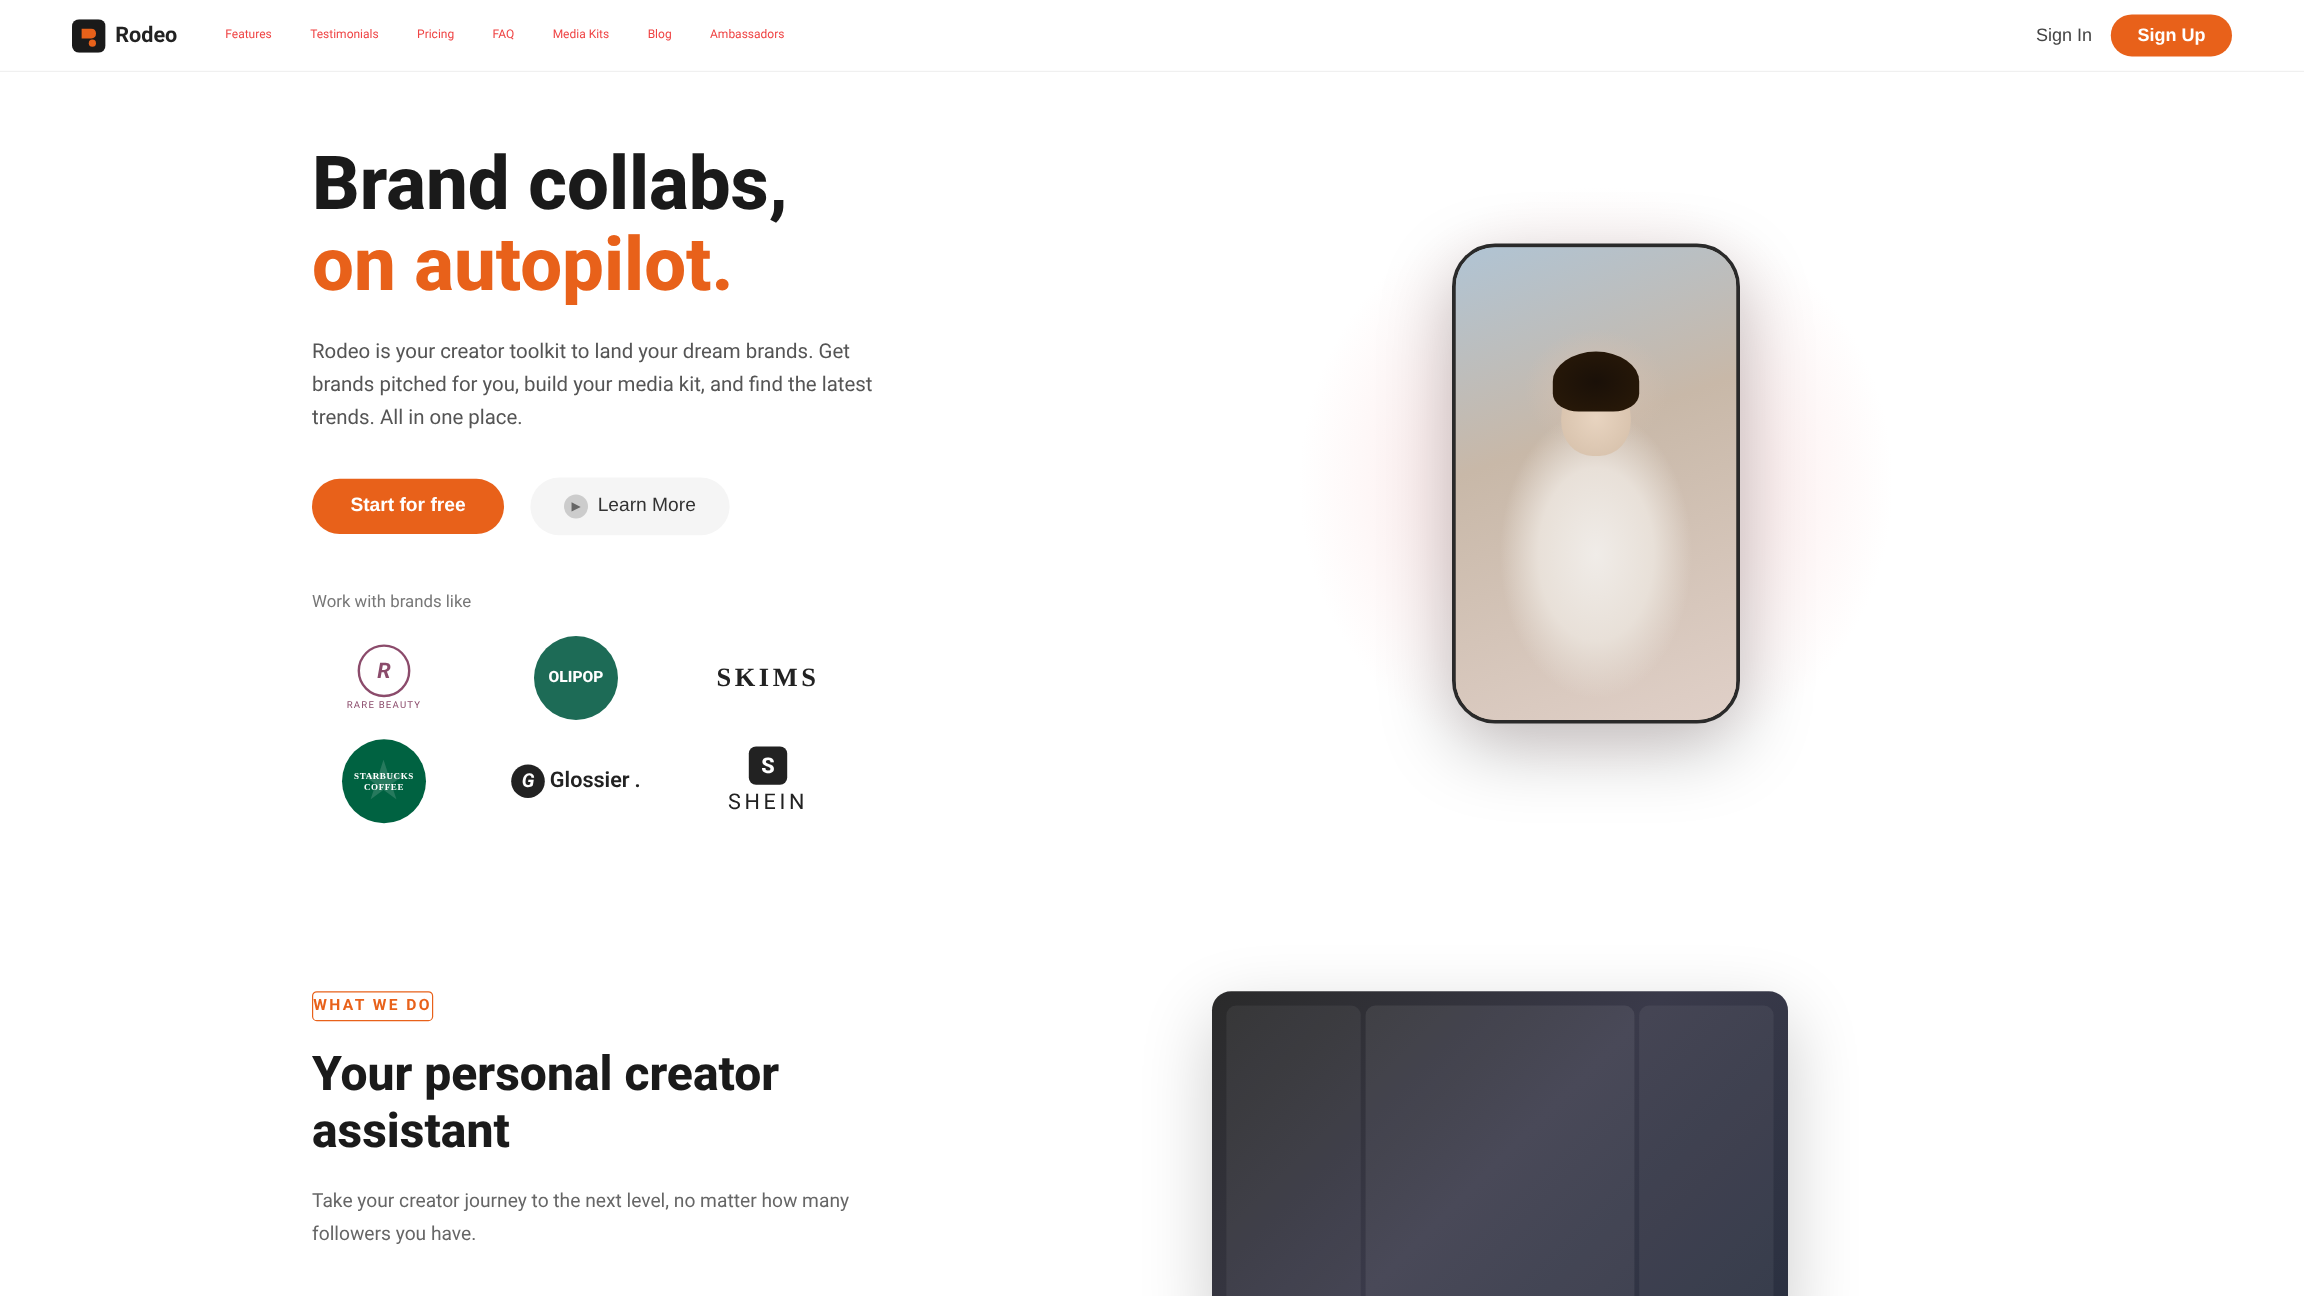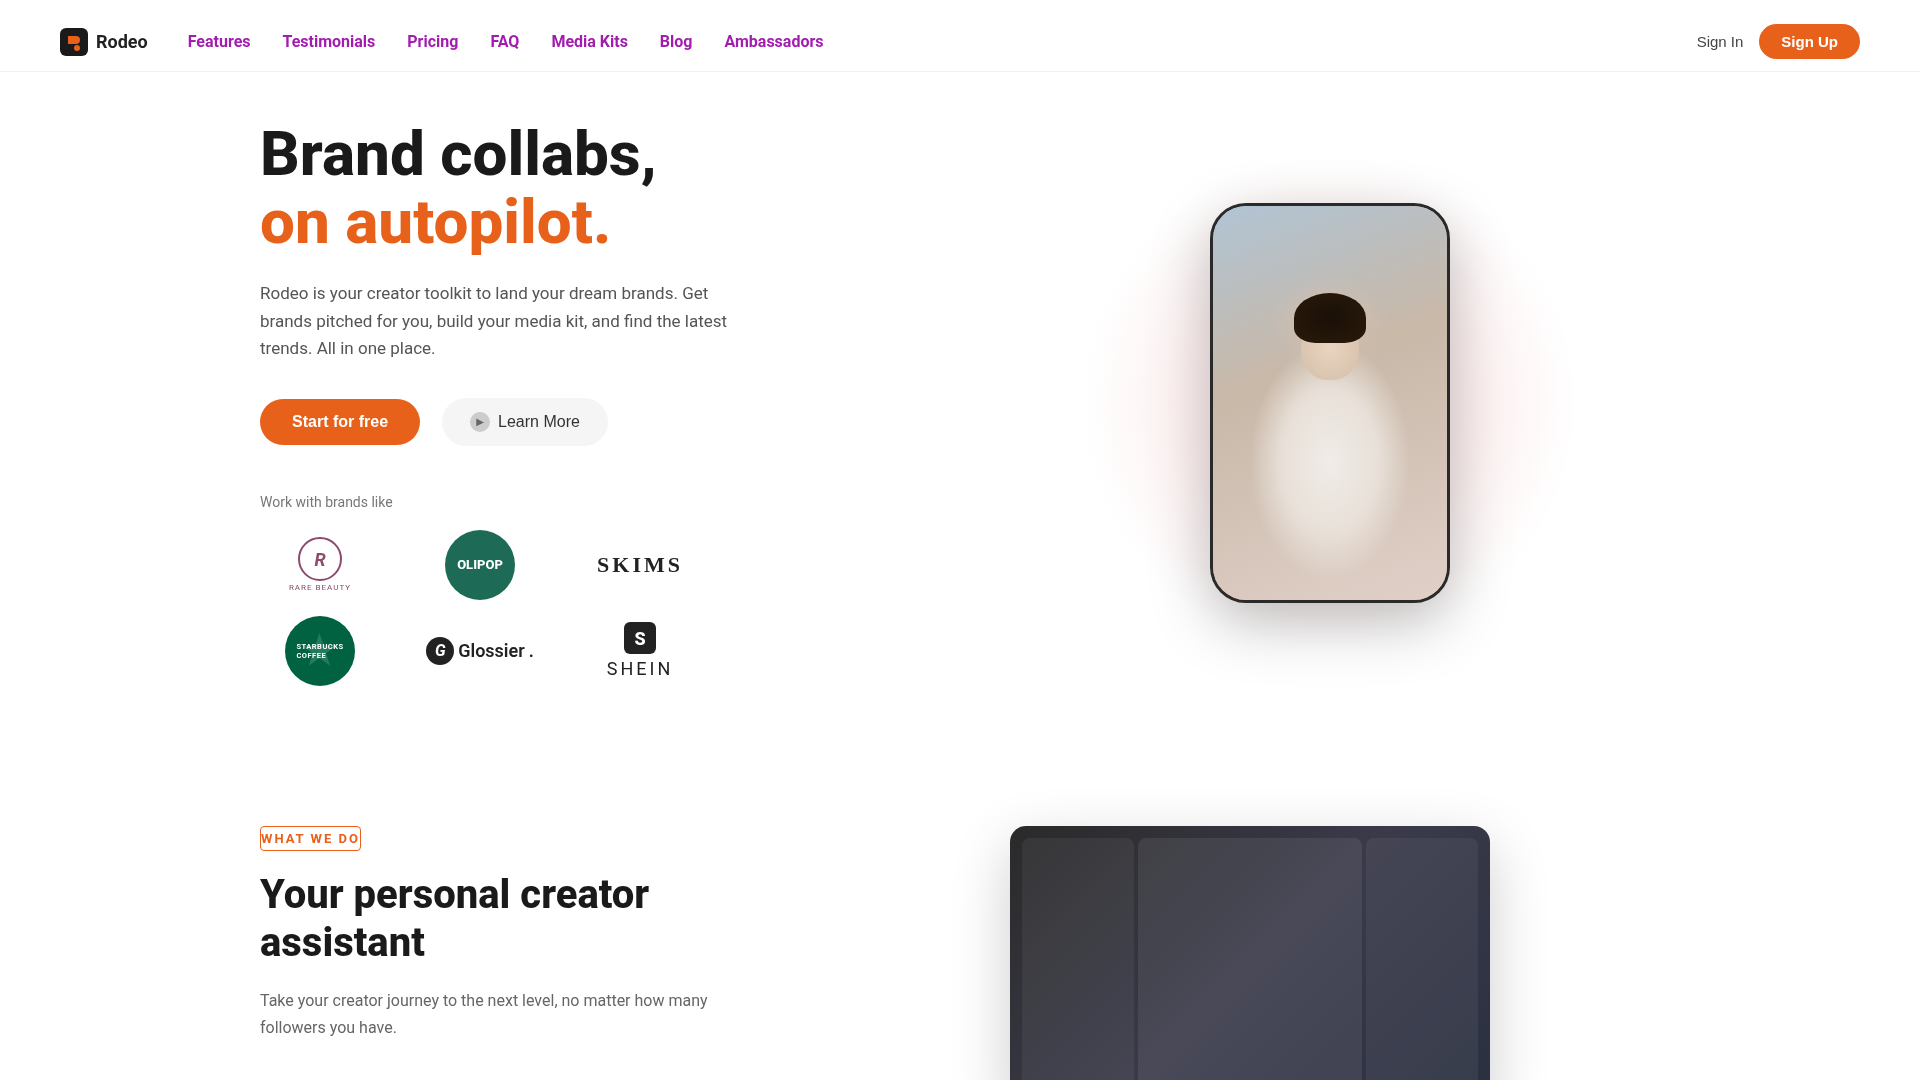--- a/index.html
+++ b/index.html
@@ -13,21 +13,21 @@
     }
 
     
     nav {
       display: flex;
       align-items: center;
       padding: 0 60px;
       height: 60px;
       border-bottom: 1px solid #f0f0f0;
       position: sticky;
-      top: 12px;
+      top: 0;
       background: #fff;
       z-index: 100;
     }
     .nav-logo {
       display: flex;
       align-items: center;
       gap: 8px;
       font-weight: 700;
       font-size: 18px;
       color: #222;
@@ -39,23 +39,23 @@
       height: 28px;
     }
     .nav-links {
       display: flex;
       align-items: center;
       gap: 32px;
       flex: 1;
     }
     .nav-links a {
       text-decoration: none;
-      color: #a21caf;
-      font-size: 16px;
-      font-weight: 700;
+      color: #ef4444;
+      font-size: 10px;
+      font-weight: 400;
     }
     .nav-right {
       display: flex;
       align-items: center;
       gap: 16px;
     }
     .btn-signin {
       background: none;
       border: none;
       font-size: 15px;
@@ -237,23 +237,24 @@
     }
     .starbucks-logo::before {
       content: '★';
       position: absolute;
       font-size: 40px;
       color: rgba(255,255,255,0.15);
     }
     .starbucks-inner {
       position: relative;
       z-index: 1;
-      text-align: left;
+      text-align: center;
       font-size: 7.5px;
       letter-spacing: 0.5px;
+      font-family: Liberation Serif, serif;
     }
 
     .glossier-logo {
       display: flex;
       align-items: center;
       gap: 4px;
     }
     .glossier-g {
       width: 28px;
       height: 28px;

